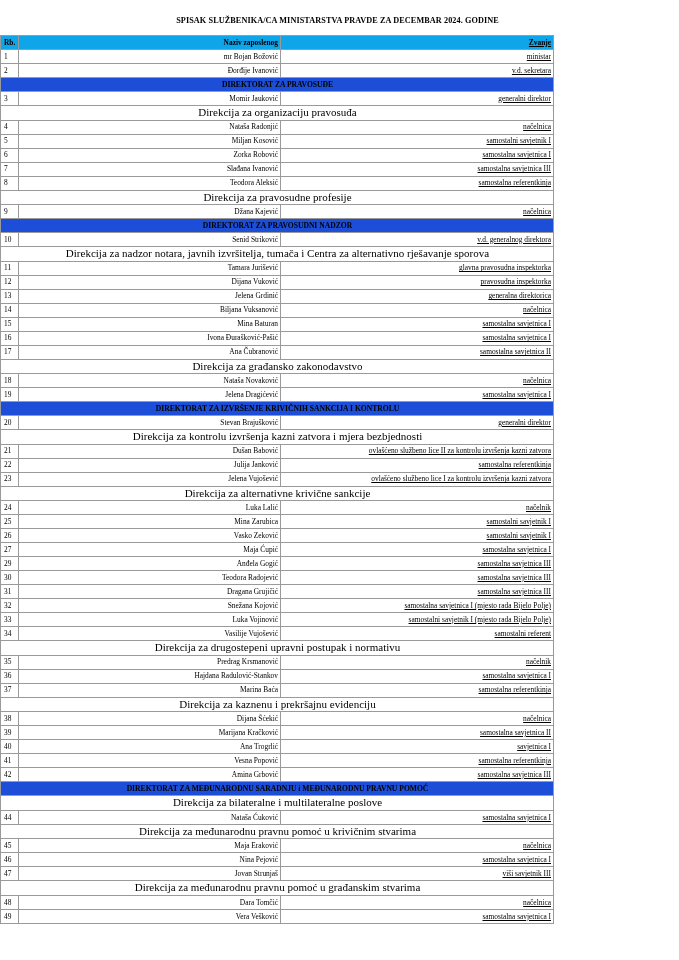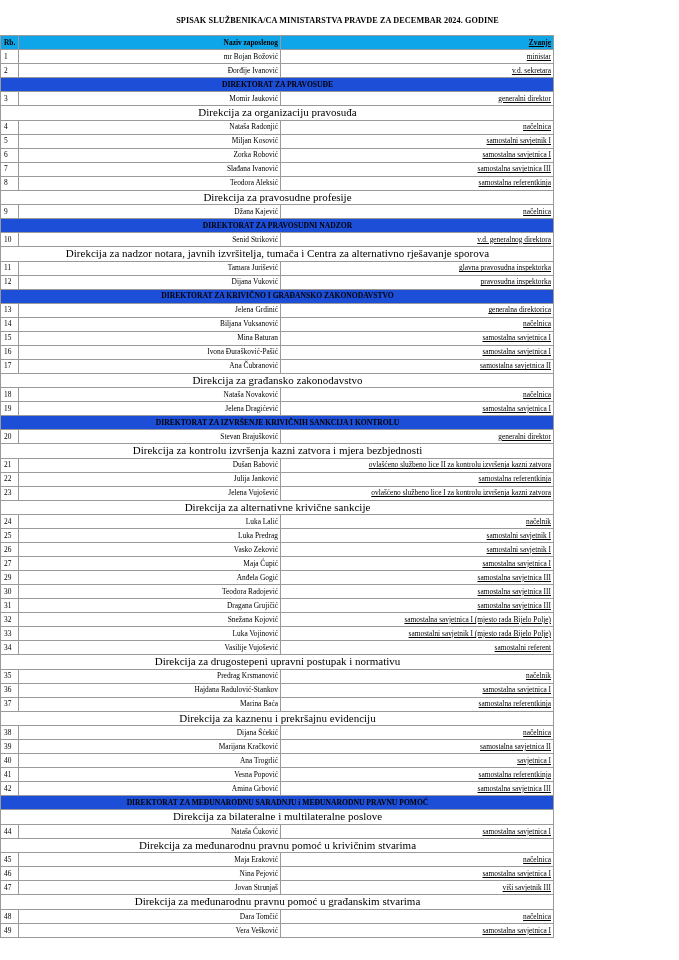--- a/index.html
+++ b/index.html
@@ -158,23 +158,20 @@
         <tr class="data">
           <td class="rb">11</td>
           <td class="nm">Tamara Jurišević</td>
           <td class="zv">glavna pravosudna inspektorka</td>
         </tr>
         <tr class="data">
           <td class="rb">12</td>
           <td class="nm">Dijana Vuković</td>
           <td class="zv">pravosudna inspektorka</td>
         </tr>
-        <tr class="section">
-          <td colspan="3">DIREKTORAT ZA KRIVIČNO I GRAĐANSKO ZAKONODAVSTVO</td>
-        </tr>
         <tr class="data">
           <td class="rb">13</td>
           <td class="nm">Jelena Grdinić</td>
           <td class="zv">generalna direktorica</td>
         </tr>
         <tr class="data">
           <td class="rb">14</td>
           <td class="nm">Biljana Vuksanović</td>
           <td class="zv">načelnica</td>
         </tr>
@@ -235,21 +232,21 @@
         <tr class="subsection">
           <td colspan="3">Direkcija za alternativne krivične sankcije</td>
         </tr>
         <tr class="data">
           <td class="rb">24</td>
           <td class="nm">Luka Lalić</td>
           <td class="zv">načelnik</td>
         </tr>
         <tr class="data">
           <td class="rb">25</td>
-          <td class="nm">Luka Predrag</td>
+          <td class="nm">Mina Zarubica</td>
           <td class="zv">samostalni savjetnik I</td>
         </tr>
         <tr class="data">
           <td class="rb">26</td>
           <td class="nm">Vasko Zeković</td>
           <td class="zv">samostalni savjetnik I</td>
         </tr>
         <tr class="data">
           <td class="rb">27</td>
           <td class="nm">Maja Ćupić</td>

